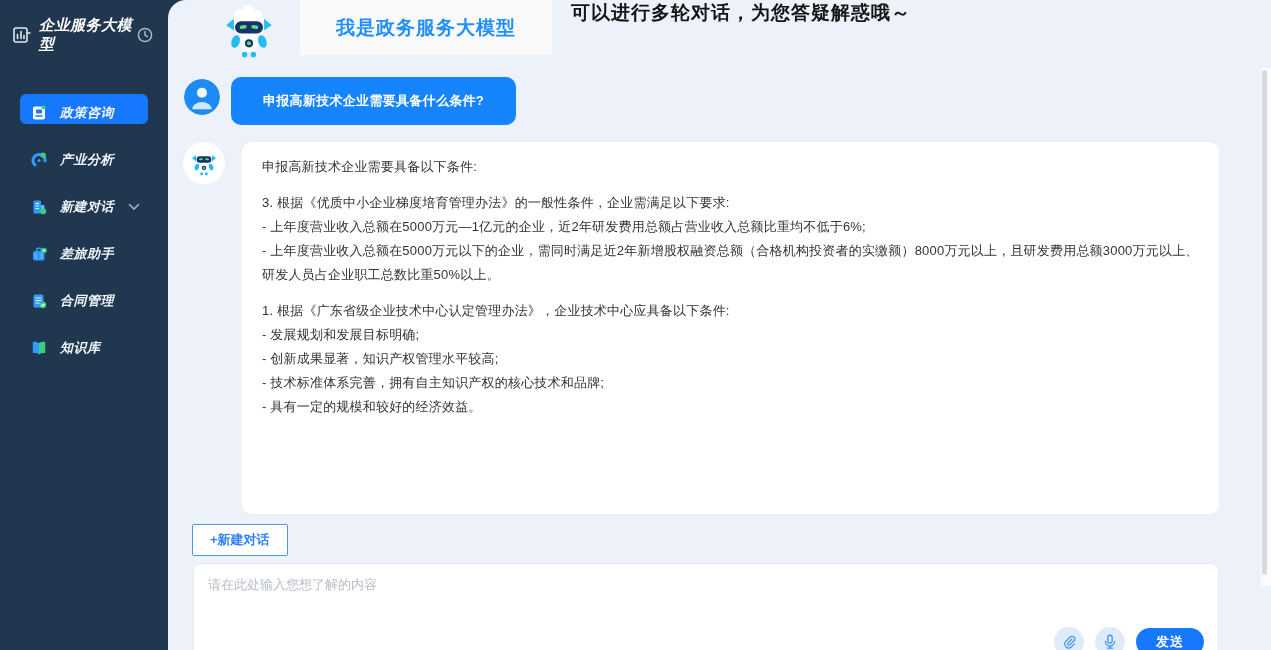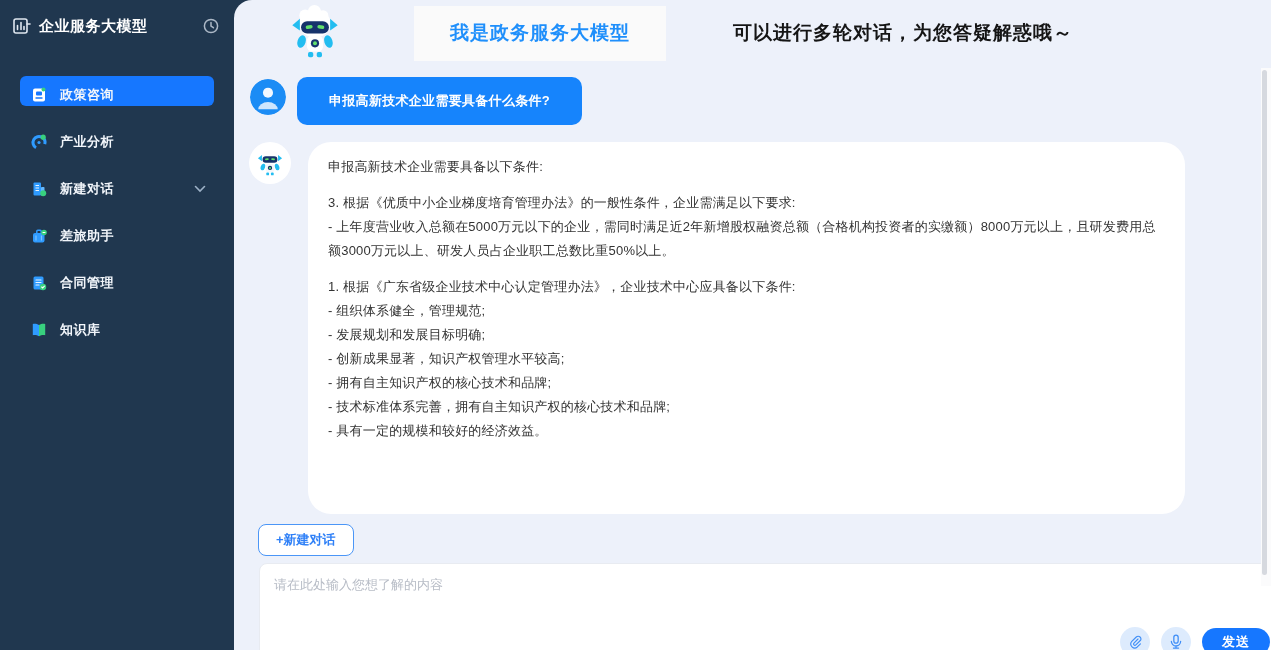--- a/index.html
+++ b/index.html
@@ -1,52 +1,52 @@
 <!DOCTYPE html>
 <html style="--accent: #1677ff; --sidebarBg: #20374f; --pageBg: #edf1fa; --bubbleBlue: #1684fc; --highlightBlue: #1f8ffb; --green: #38d07e; --cyan: #23bdf0; --navy: #16336b; --textDark: #333333;"><head>
 <meta charset="utf-8">
 <style>
   * { box-sizing: border-box; margin: 0; padding: 0; }
   html,body { width:1271px; height:650px; overflow:hidden; }
   body { font-family: "Liberation Sans", "DejaVu Sans", sans-serif; background: var(--sidebarBg, #20374f); }
   .app { display:flex; width:1271px; height:650px; }
 
   
-  .sidebar { width:234px; height:650px; background: var(--sidebarBg, #20374f); flex-shrink:0; position:relative; }
+  .sidebar { width:168px; height:650px; background: var(--sidebarBg, #20374f); flex-shrink:0; position:relative;font-style:italic; }
   .sidebar-header { display:flex; align-items:center; padding:16px 14px 0 12px; }
   .logo { width:20px; height:20px; display:inline-flex; }
   .app-title { color:#fff; font-size:15px; font-weight:700; margin-left:7px; flex:1; letter-spacing:.5px; }
   .history { width:18px; height:18px; display:inline-flex; cursor:pointer; opacity:.85; }
   .menu { margin-top:40px; padding:0 20px; }
   .menu-item { display:flex; align-items:center; height:30px; margin-bottom:17px; padding:8px 8px 0 10px; border-radius:6px; color:#f2f6fb; font-size:13px; font-weight:700; cursor:pointer; }
   .menu-item.active { background: var(--accent, #1677ff); }
   .mi-icon { width:18px; height:18px; display:inline-flex; margin-right:12px; flex-shrink:0; }
   .mi-label { flex:1; letter-spacing:.5px; }
   .mi-chevron { width:12px; height:8px; display:inline-flex; }
 
   
   .main { flex:1; height:650px; background: var(--pageBg, #edf1fa); border-top-left-radius:18px; position:relative; overflow:hidden; }
 
-  .hero { height:66px; display:flex; align-items:center; padding-left:40px;gap:48px; }
+  .hero { height:66px; display:flex; padding-left:40px; }
   .hero-robot { width:82px; height:64px; margin-top:2px; }
   .hero-box { min-width:252px; height:55px; background:#fafafa; display:flex; align-items:center; justify-content:center; font-size:19px; font-weight:700; color: var(--highlightBlue, #1f8ffb); margin-left:10px; letter-spacing:1px; }
   .hero-sub { font-size:19px; font-weight:700; color:#151515; margin-left:19px; letter-spacing:1px; }
 
   .chat-user { display:flex; align-items:flex-start; margin:11px 0 0 16px; }
   .user-avatar { width:36px; height:36px; border-radius:50%; overflow:hidden; flex-shrink:0; margin-top:2px; }
   .user-bubble { margin-left:11px; background: var(--bubbleBlue, #1684fc); color:#fff; font-size:13px; font-weight:600; padding:15px 32px; border-radius:10px; letter-spacing:.3px;text-align:right; }
 
   .chat-bot { display:flex; align-items:flex-start; margin:17px 0 0 15px; }
   .bot-avatar { width:42px; height:42px; border-radius:50%; background:#fff; flex-shrink:0; display:flex; align-items:center; justify-content:center; }
   .bot-avatar svg { width:34px; height:34px; }
-  .bot-panel { margin-left:17px; width:877px; height:372px; background:#fff; border-radius:23px; padding:13px 20px; font-size:13px; color: var(--textDark,#333); overflow:hidden; }
+  .bot-panel { margin-left:17px; width:977px; height:372px; background:#fff; border-radius:10px; padding:13px 20px; font-size:13px; color: var(--textDark,#333); overflow:hidden; }
   .bot-line { line-height:24px; letter-spacing:.2px; }
   .bot-gap { height:12px; }
 
-  .new-chat { display:inline-block; margin:10px 0 0 24px; background:#fff; border:1.5px solid #4b96f7; color:#2f80f7; font-size:13px; font-weight:600; padding:6px 17px; border-radius:8px; cursor:pointer; font-family:inherit; }
+  .new-chat { display:inline-block; margin:10px 0 0 24px; background:#fff; border:1.5px solid #4b96f7; color:#2f80f7; font-size:13px; font-weight:600; padding:6px 17px; border-radius:2px; cursor:pointer; font-family:inherit; }
 
   .composer { position:relative; margin:7px 0 0 25px; width:1026px; height:106px; background:#fff; border:1px solid #e8ebf1; border-radius:8px; }
   .composer textarea { width:100%; height:100%; border:none; outline:none; resize:none; background:transparent; border-radius:8px; padding:12px 14px; font-size:13px; color:#333; font-family:inherit; }
   .composer textarea::placeholder { color:#b7bcc6; }
   .composer-actions { position:absolute; right:14px; bottom:11px; display:flex; align-items:center; gap:11px; }
   .icon-circle { width:30px; height:30px; border-radius:50%; background:#ddebfd; display:flex; align-items:center; justify-content:center; cursor:pointer; }
   .send { height:28px; padding:0 20px; border:none; border-radius:14px; background: var(--accent,#1677ff); color:#fff; font-size:13px; font-weight:700; cursor:pointer; font-family:inherit; letter-spacing:1px; }
 
   .scroll-track { position:absolute; right:0; top:68px; width:10px; height:518px; background:#fbfbfc; }
   .scroll-thumb { position:absolute; right:4px; top:70px; width:5px; height:505px; background:#d6d9df; border-radius:3px; cursor:pointer; }
@@ -202,27 +202,26 @@
           <circle cx="50" cy="71" r="7" fill="#16336b"></circle>
             <circle cx="50" cy="71" r="3.4" fill="#63e06c"></circle>
           <rect x="38" y="86" width="9" height="9" rx="3" fill="#23bdf0"></rect>
             <rect x="53" y="86" width="9" height="9" rx="3" fill="#23bdf0"></rect>
         </svg>
       </span>
       <div class="bot-panel" id="bot-panel">
           <div class="bot-line">申报高新技术企业需要具备以下条件:</div>
           <div class="bot-gap"></div>
           <div class="bot-line">3. 根据《优质中小企业梯度培育管理办法》的一般性条件，企业需满足以下要求:</div>
+          <div class="bot-line">- 上年度营业收入总额在5000万元—1亿元的企业，近2年研发费用总额占营业收入总额比重均不低于6%;</div>
           <div class="bot-line">- 上年度营业收入总额在5000万元以下的企业，需同时满足近2年新增股权融资总额（合格机构投资者的实缴额）8000万元以上，且研发费用总额3000万元以上、研发人员占企业职工总数比重50%以上。</div>
           <div class="bot-gap"></div>
           <div class="bot-line">1. 根据《广东省级企业技术中心认定管理办法》，企业技术中心应具备以下条件:</div>
-          <div class="bot-line">- 组织体系健全，管理规范;</div>
           <div class="bot-line">- 发展规划和发展目标明确;</div>
           <div class="bot-line">- 创新成果显著，知识产权管理水平较高;</div>
-          <div class="bot-line">- 拥有自主知识产权的核心技术和品牌;</div>
           <div class="bot-line">- 技术标准体系完善，拥有自主知识产权的核心技术和品牌;</div>
           <div class="bot-line">- 具有一定的规模和较好的经济效益。</div>
         </div>
     </div>
 
     <button class="new-chat">+新建对话</button>
 
     <div class="composer">
       <textarea placeholder="请在此处输入您想了解的内容" style=""></textarea>
       <div class="composer-actions">

